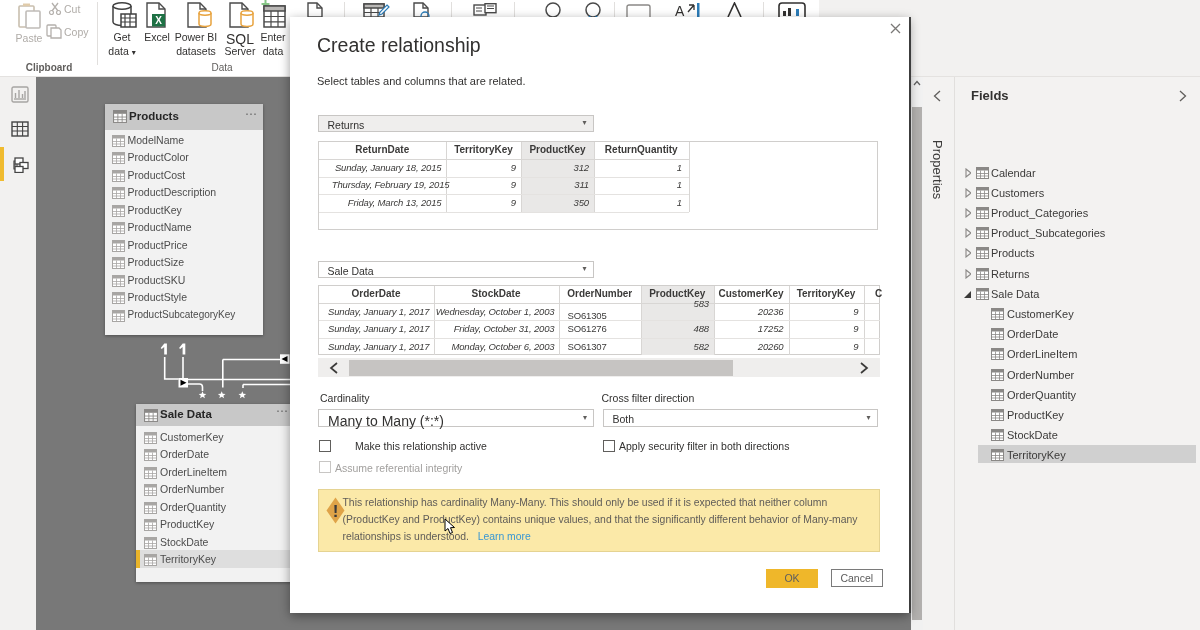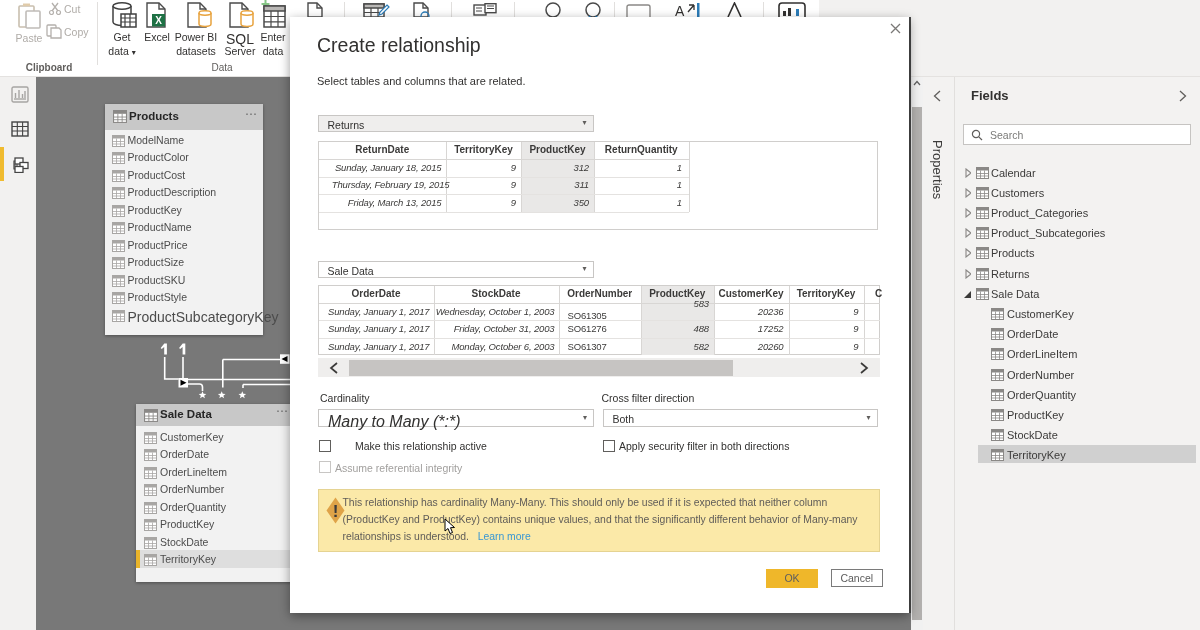--- a/index.html
+++ b/index.html
@@ -257,21 +257,21 @@
         <rect x="0.5" y="0.5" width="12" height="11" fill="#fff" stroke="#a8a6a4" stroke-width="1"></rect>
         <rect x="0.5" y="0.5" width="12" height="3" fill="#a8a6a4"></rect>
         <path d="M0.5 6.5 h12 M0.5 9 h12 M4.5 3.5 v8 M8.5 3.5 v8" stroke="#a8a6a4" stroke-width="0.8" fill="none"></path>
       </svg>
       <div class="abs" style="left:22.5px;top:187px;font-size:10.5px;color:#4c4c4c;">ProductStyle</div>
       <svg class="abs" style="left:7px;top:205.5px;" width="13" height="12" viewBox="0 0 13 12">
         <rect x="0.5" y="0.5" width="12" height="11" fill="#fff" stroke="#a8a6a4" stroke-width="1"></rect>
         <rect x="0.5" y="0.5" width="12" height="3" fill="#a8a6a4"></rect>
         <path d="M0.5 6.5 h12 M0.5 9 h12 M4.5 3.5 v8 M8.5 3.5 v8" stroke="#a8a6a4" stroke-width="0.8" fill="none"></path>
       </svg>
-      <div class="abs" style="left:22.5px;top:204.5px;font-size:14px;color:#4c4c4c;">ProductSubcategoryKey</div>
+      <div class="abs" style="left:22.5px;top:204.5px;font-size:10px;color:#4c4c4c;">ProductSubcategoryKey</div>
     </div>
     <div class="abs" style="left: 100px; top: 326.5px; width: 158px; height: 178.5px;">
       <div class="abs" style="left:0;top:0;width:158px;height:22px;">
         <svg class="abs" style="left:8px;top:5px;" width="14" height="13" viewBox="0 0 13 12">
           <rect x="0.5" y="0.5" width="12" height="11" fill="#fff" stroke="#8a8886" stroke-width="1"></rect>
           <rect x="0.5" y="0.5" width="12" height="3" fill="#8a8886"></rect>
           <path d="M0.5 6.5 h12 M0.5 9 h12 M4.5 3.5 v8 M8.5 3.5 v8" stroke="#8a8886" stroke-width="0.8" fill="none"></path>
         </svg>
         <div class="abs" style="left:24px;top:4px;font-size:11.5px;font-weight:bold;color:#262626;">Sale Data</div>
         <div class="abs" style="right:4px;top:0px;font-size:12px;color:#666;letter-spacing:2px;">⋯</div>
@@ -343,27 +343,20 @@
   <div class="abs" style="left:6px;top:63px;width:20px;height:100px;">
     <div style="transform:rotate(90deg);transform-origin:0 0;position:absolute;left:16px;top:0;width:100px;font-size:13px;color:#3b3a39;white-space:nowrap;">Properties</div>
   </div>
 </div>
 
 <div class="abs" id="fields" style="left:954px;top:77px;width:246px;height:553px;background:#f3f2f1;border-left:1px solid #e1dfdd;">
   <div class="abs" style="left:16px;top:11px;font-size:13px;font-weight:bold;color:#323130;">Fields</div>
   <svg class="abs" style="left:224px;top:13px;" width="8" height="12" viewBox="0 0 8 12">
       <path d="M1 1 L6.5 6 L1 11" fill="none" stroke="#605e5c" stroke-width="1.3"></path>
     </svg>
-  <div class="abs" style="left:8px;top:47px;width:228px;height:21px;background:#fff;border:1px solid #c6c4c2;">
-    <svg class="abs" style="left:7px;top:4px;" width="12" height="12" viewBox="0 0 12 12">
-        <circle cx="5" cy="5" r="3.6" fill="none" stroke="#605e5c" stroke-width="1.2"></circle>
-        <path d="M7.8 7.8 L11 11" stroke="#605e5c" stroke-width="1.2"></path>
-      </svg>
-    <div class="abs" style="left:26px;top:4px;font-size:10.5px;color:#7a7a78;">Search</div>
-  </div>
   <div id="tree">
       <svg class="abs" style="left:10px;top:90.5px;" width="6" height="10" viewBox="0 0 6 10">
         <path d="M1 1 L6 5 L1 9 Z" fill="none" stroke="#8a8886" stroke-width="1.1"></path>
       </svg>
       <svg class="abs" style="left:21px;top:89.5px;" width="13" height="12" viewBox="0 0 13 12">
         <rect x="0.5" y="0.5" width="12" height="11" fill="#fff" stroke="#8a8886" stroke-width="1"></rect>
         <rect x="0.5" y="0.5" width="12" height="3" fill="#8a8886"></rect>
         <path d="M0.5 6.5 h12 M0.5 9 h12 M4.5 3.5 v8 M8.5 3.5 v8" stroke="#8a8886" stroke-width="0.8" fill="none"></path>
       </svg>
       <div class="abs" style="left:36px;top:89.5px;font-size:11px;color:#3b3a39;">Calendar</div>
@@ -566,21 +559,21 @@
       </svg>
     <svg class="abs" style="right:11px;top:4px;" width="9" height="12" viewBox="0 0 9 12">
         <path d="M1 1 L7 6 L1 11" fill="none" stroke="#3b3a39" stroke-width="1.7"></path>
       </svg>
     <div class="abs" style="left:31.5px;top:1.5px;width:384px;height:16px;background:#c6c4c2;"></div>
   </div>
 
   <div class="abs" style="left:30px;top:375px;font-size:10.5px;color:#323130;">Cardinality</div>
   <div class="abs" style="left:311.5px;top:375px;font-size:10.5px;color:#323130;">Cross filter direction</div>
   <div class="abs" style="left:28px;top:392.5px;width:276px;height:17.5px;background:#fff;border:1px solid #c8c6c4;">
-    <div class="abs" style="left:9px;top:3px;font-size:16px;color:#323130;font-style:italic;">Many to Many (*:*)</div>
+    <div class="abs" style="left:9px;top:3px;font-size:14px;color:#323130;">Many to Many (*:*)</div>
     <div class="abs" style="right:6px;top:2.5px;font-size:8px;color:#605e5c;">▾</div>
   </div>
   <div class="abs" style="left:312.5px;top:392.5px;width:275px;height:17.5px;background:#fff;border:1px solid #c8c6c4;">
     <div class="abs" style="left:9px;top:3px;font-size:10.5px;color:#323130;">Both</div>
     <div class="abs" style="right:6px;top:2.5px;font-size:8px;color:#605e5c;">▾</div>
   </div>
 
   <div class="abs" style="left:28.5px;top:423px;width:12px;height:12px;border:1px solid #605e5c;background:#fff;"></div>
   <div class="abs" style="left:45px;top:423.5px;font-size:10.5px;color:#323130;padding-left:20px;">Make this relationship active</div>
   <div class="abs" style="left:312.5px;top:423px;width:12px;height:12px;border:1px solid #605e5c;background:#fff;"></div>

